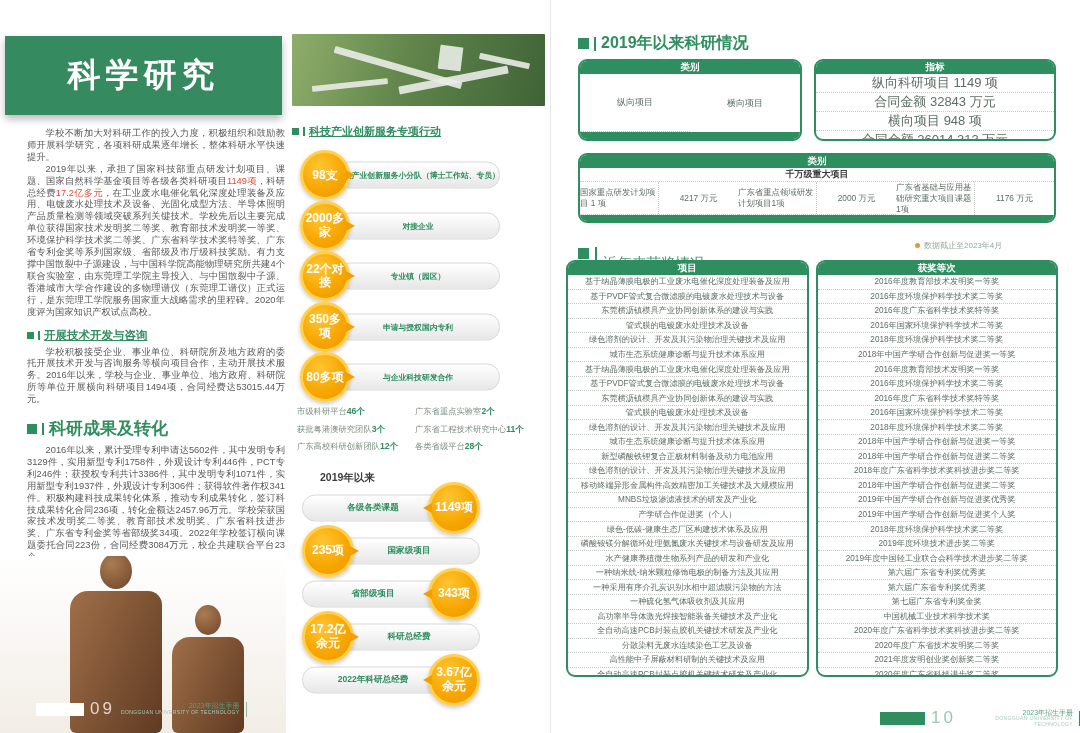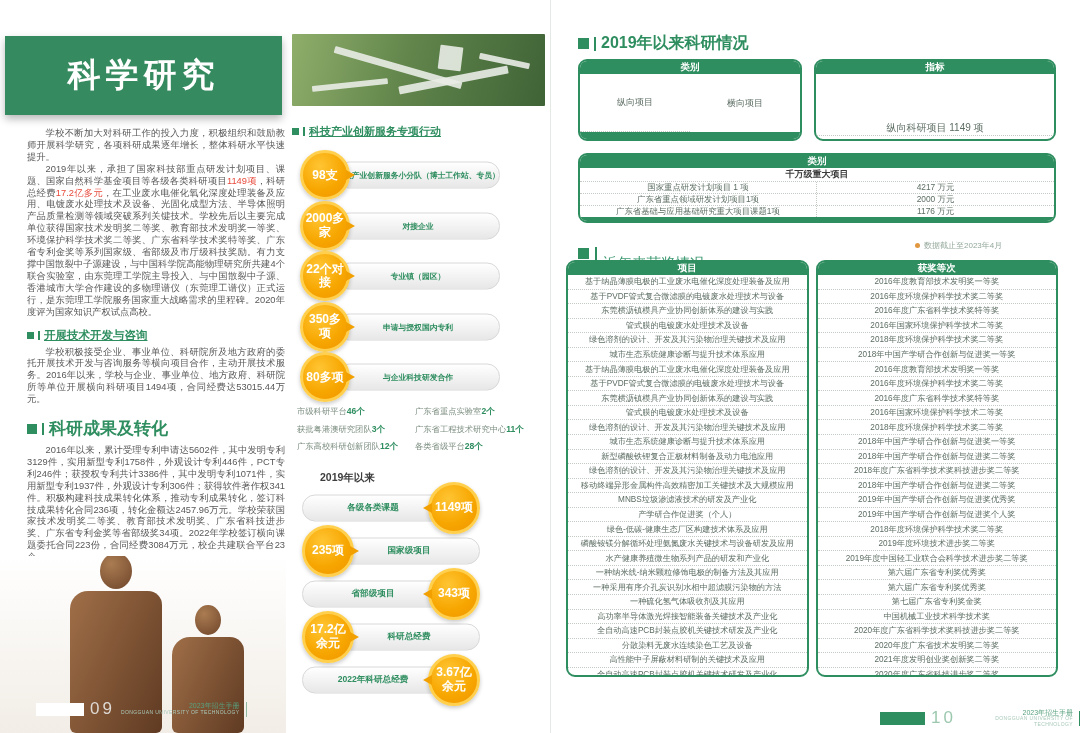--- a/index.html
+++ b/index.html
@@ -101,21 +101,21 @@
           display:flex;flex-direction:column;box-sizing:border-box;}
   .gtable .th{background:#2f8e60;color:#fff;font-weight:bold;font-size:9.5px;
               display:flex;align-items:center;justify-content:center;flex:0 0 13px;}
   .gtable .bot{flex:0 0 7px;background:#2f8e60;margin-top:auto;}
   .trow{border-bottom:1px dotted #c3cac3;display:flex;align-items:center;justify-content:center;
         color:#5d6e64;text-align:center;}
   .trow:last-of-type{border-bottom:none;}
   .tables-row{left:578px;top:59px;width:478px;height:82px;display:flex;gap:12px;}
   .cat-table{flex:0 0 224px;height:82px;} .ind-table{flex:1;height:82px;}
   .cat-table .trow{flex:1;font-size:9px;}
-  .ind-table .trow{flex:1;font-size:10px;margin-top:47px;}
+  .ind-table .trow{flex:1;font-size:13px;}
   .mp-table{left:578px;top:153px;width:478px;height:70px;}
   .mp-sub{flex:0 0 13px;display:flex;align-items:center;justify-content:center;
           font-size:9px;font-weight:bold;color:#3a3a3a;border-bottom:1px dotted #c3cac3;}
   .t3row{flex:1;display:grid;grid-template-columns:1fr 1fr;border-bottom:1px dotted #c3cac3;
          font-size:8.4px;color:#5d6e64;}
   .t3row:last-of-type{border-bottom:none;}
   .t3row .c{display:flex;align-items:center;justify-content:center;}
   .t3row .c1{border-right:1px dotted #c3cac3;}
   .awards{left:566px;top:260px;width:492px;height:417px;display:flex;gap:7px;}
   .aw-table{flex:1;height:417px;}
@@ -276,21 +276,21 @@
           <div class="trow">专利授权 2255 项</div>
           <div class="trow">发明专利825项</div>
         </div>
 
     </div>
   </div>
 
   <div class="abs gtable mp-table">
     <div class="th">类别</div>
     <div class="mp-sub">千万级重大项目</div>
-    <div id="mp-rows" style="display:flex;flex-direction:column;flex:1;">
+    <div id="mp-rows" style="display:flex;flex-direction:row;flex:1;">
         <div class="t3row">
      <div class="c c1">国家重点研发计划项目 1 项</div>
      <div class="c">4217 万元</div>
    </div>
         <div class="t3row">
      <div class="c c1">广东省重点领域研发计划项目1项</div>
      <div class="c">2000 万元</div>
    </div>
         <div class="t3row">
      <div class="c c1">广东省基础与应用基础研究重大项目课题1项</div>

